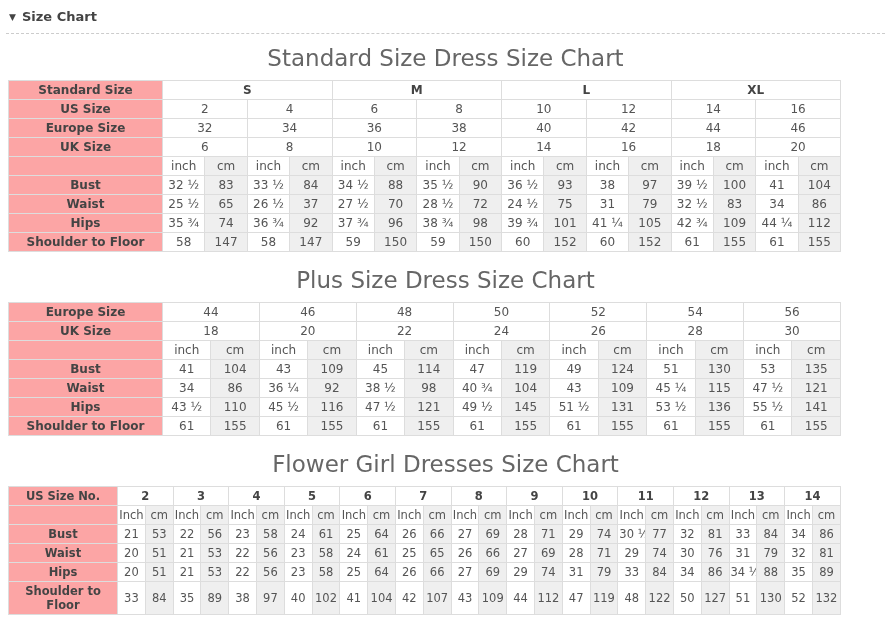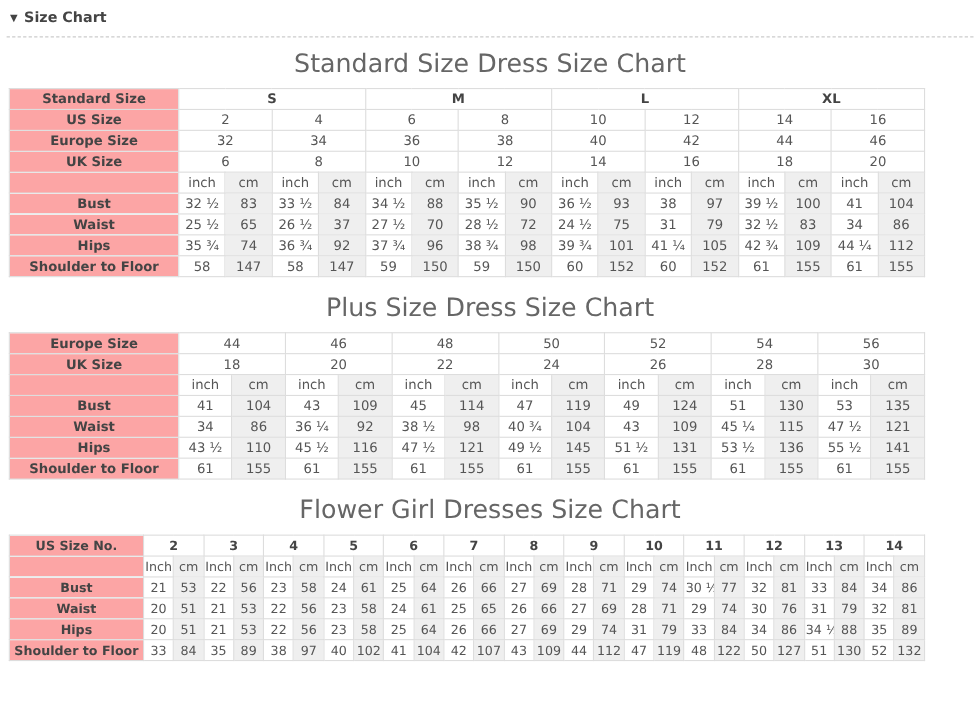--- a/index.html
+++ b/index.html
@@ -32,21 +32,21 @@
     line-height: 14px; height: 18px; vertical-align: middle;
     white-space: nowrap; overflow: hidden;
   }
   table.size-table td.lbl {
     background: #fca5a5; font-weight: bold; color: #444;
     width: 154px; white-space: normal;
   }
   table.size-table td.b { font-weight: bold; color: #444; }
   table.size-table td.cm { background: #efefef; }
   table#t2 td { font-size: 11.5px; }
-  table#t2 td.lbl { width: 122px; }
+  table#t2 td.lbl { width: 109px; }
 </style>
 </head>
 <body>
 
 <div class="page">
 
   <div class="section-header">
     <span class="tri">▼</span><span>Size Chart</span>
   </div>
   <div class="divider"></div>

